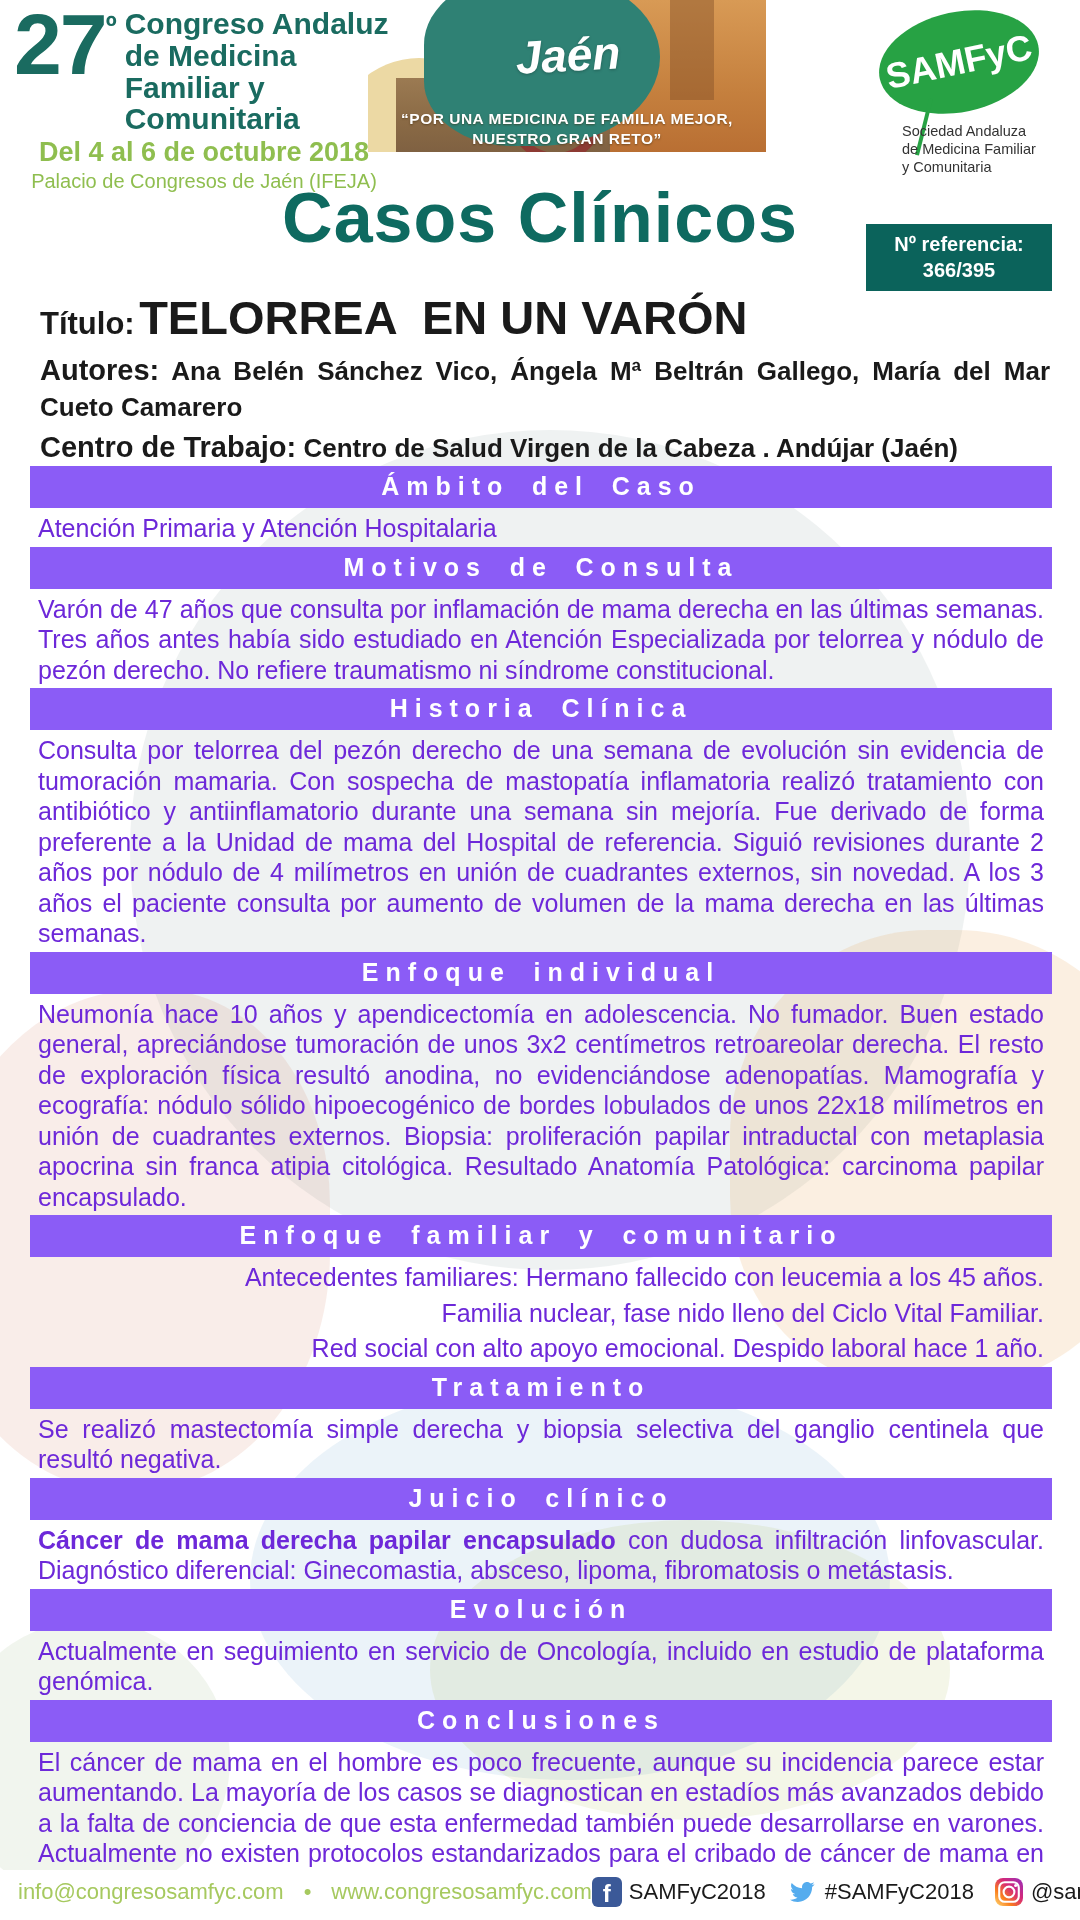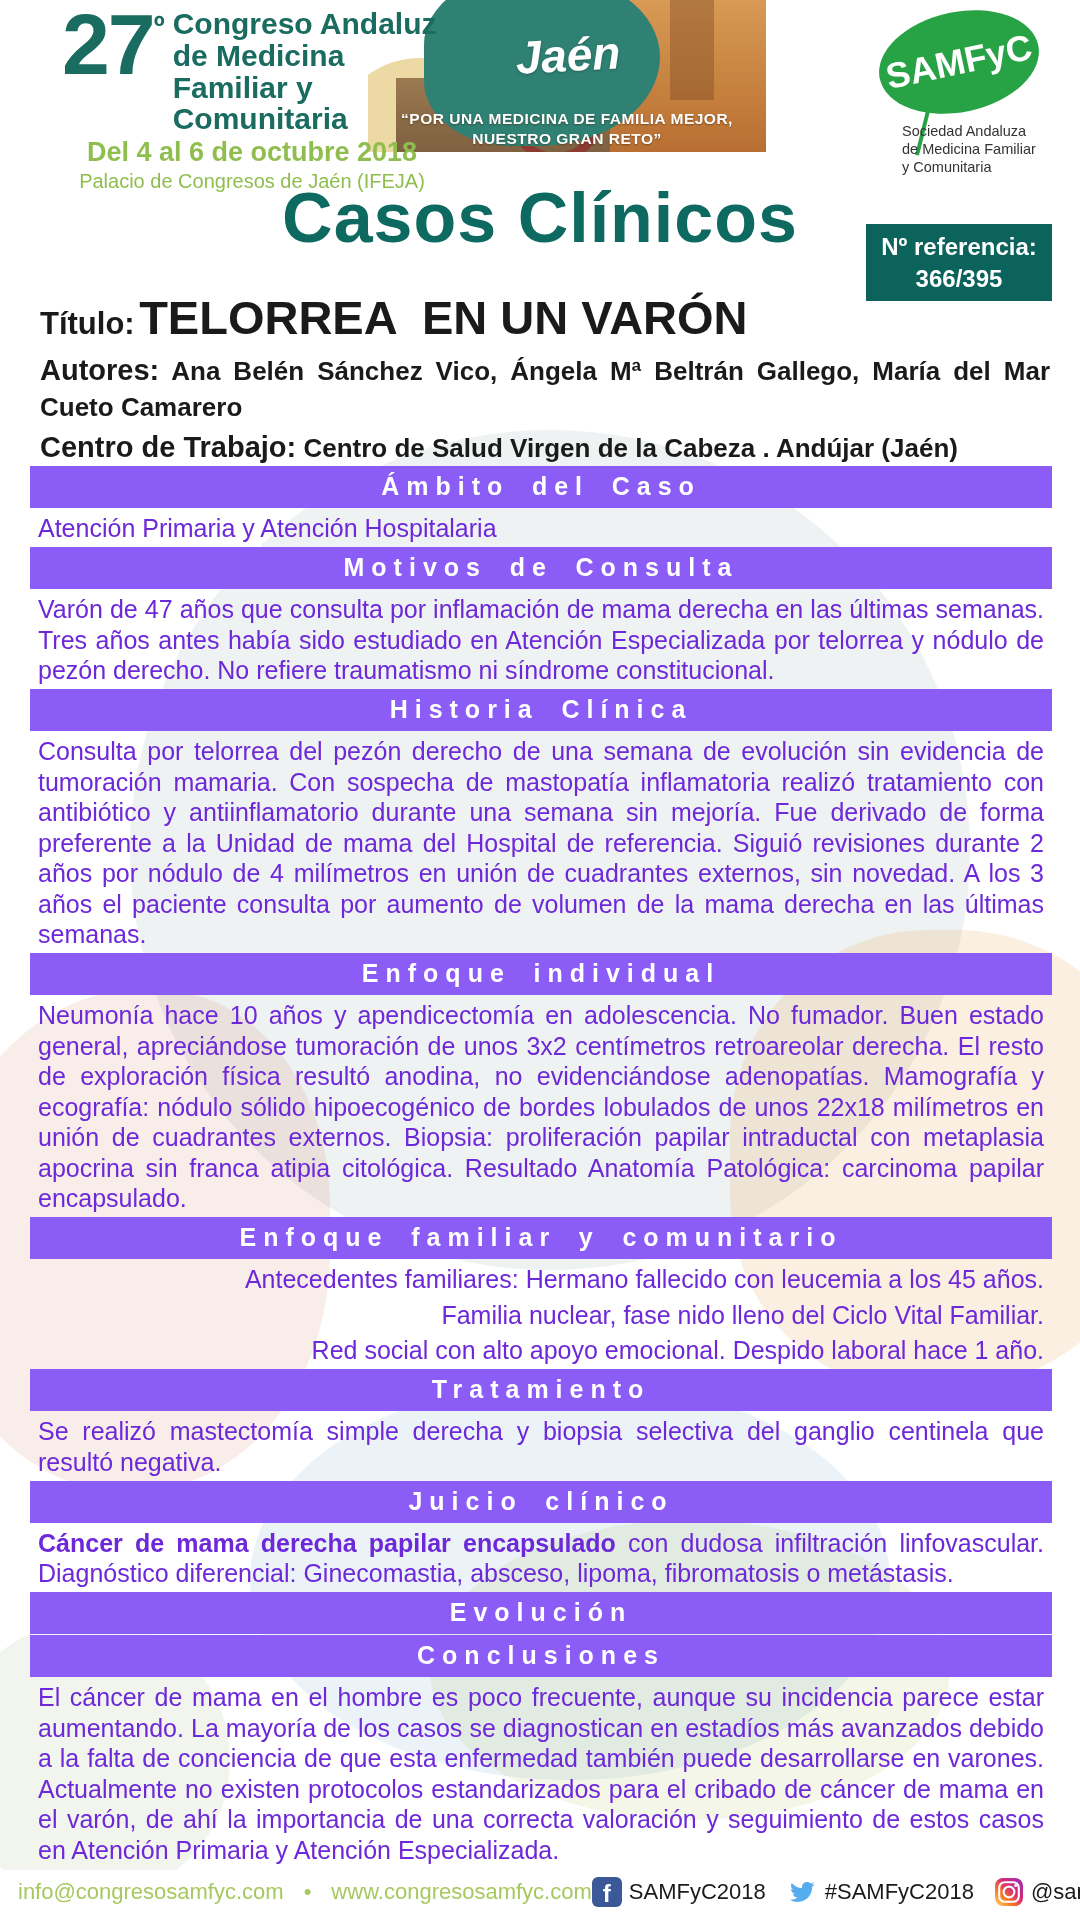--- a/index.html
+++ b/index.html
@@ -13,21 +13,21 @@
   
   .wm { position:absolute; z-index:0; border-radius:50%; }
   .wm1 { left:130px; top:430px; width:840px; height:840px; background:rgba(205,216,214,0.32); }
   .wm2 { right:-90px; top:930px; width:440px; height:460px; background:rgba(233,158,78,0.17); border-radius:48% 52% 55% 45%; }
   .wm3 { left:-70px; top:990px; width:400px; height:500px; background:rgba(199,88,58,0.11); border-radius:55% 45% 50% 50%; }
   .wm4 { left:250px; top:1380px; width:640px; height:400px; background:rgba(142,191,224,0.18); }
   .wm5 { left:430px; top:1520px; width:520px; height:300px; background:rgba(176,188,92,0.14); }
   .wm6 { left:-50px; top:1620px; width:280px; height:280px; background:rgba(118,158,88,0.10); }
 
   
-  .congress { position:absolute; left:14px; top:4px; width:380px; z-index:2;margin-left:48px; }
+  .congress { position:absolute; left:14px; top:4px; width:380px; z-index:2; }
   .congress-row { display:flex; align-items:flex-start; }
   .congress-num { font-size:86px; font-weight:bold; color:#1a6b60; line-height:0.95; letter-spacing:-2px; }
   .congress-ord { font-size:30px; font-weight:bold; color:#1a6b60; margin-top:6px; }
   .congress-title { font-size:30px; font-weight:bold; color:#1a6b60; line-height:1.06; margin-left:8px; margin-top:4px; }
   .congress-dates { font-size:27px; font-weight:bold; color:#8fbe4f; text-align:center; margin-top:2px; }
   .congress-venue { font-size:20px; color:#8fbe4f; text-align:center; margin-top:2px; }
 
   .collage { position:absolute; left:368px; top:0; width:398px; height:152px; overflow:hidden; z-index:1; }
   .cl-tan   { position:absolute; left:-34px; top:58px; width:170px; height:170px; background:#ecd9a4; border-radius:50%; }
   .cl-wood  { position:absolute; left:28px; top:78px; width:220px; height:80px;
@@ -49,21 +49,21 @@
   .samfyc-ellipse { position:absolute; right:34px; top:6px; width:162px; height:100px; background:#27a244;
                     border-radius:50%; transform:rotate(-12deg); display:flex; align-items:center; justify-content:center; }
   .samfyc-acronym { color:#ffffff; font-size:36px; font-weight:bold; letter-spacing:0px; transform:rotate(0deg); }
   .samfyc-pen-tail { position:absolute; right:148px; top:92px; width:4px; height:58px; background:#27a244; transform:rotate(14deg); }
   .samfyc-sub { position:absolute; right:12px; top:116px; width:160px; font-size:14.5px; color:#333; line-height:1.25; }
 
   
   .casos-title { position:absolute; left:0; top:178px; width:100%; text-align:center;
                  font-size:70px; font-weight:bold; color:#0e6a60; letter-spacing:1px; z-index:2; }
   .ref-box { position:absolute; right:28px; top:224px; width:186px; background:#0b635b; color:#fff;
-             text-align:center; font-size:24px; font-weight:bold; line-height:1.32; padding:7px 4px; z-index:2; }
+             text-align:center; font-size:20px; font-weight:bold; line-height:1.32; padding:7px 4px; z-index:2; }
 
   .titleblock { position:absolute; left:40px; right:30px; top:294px; z-index:2; }
   .t-line { line-height:1.0; }
   .t-label { font-size:31px; font-weight:bold; }
   .t-value { font-size:47px; font-weight:bold; letter-spacing:0px; white-space:pre-wrap; }
   .authors { margin-top:10px; font-size:26px; font-weight:bold; text-align:justify; line-height:1.35; }
   .a-label { font-size:29px; font-weight:bold; }
   .work { margin-top:4px; font-size:26px; font-weight:bold; line-height:1.3; }
   .w-label { font-size:29px; font-weight:bold; }
 
@@ -190,20 +190,21 @@
       <p class="body">Se realizó mastectomía simple derecha y biopsia selectiva del ganglio centinela que resultó negativa.</p>
     </section>
 
     <section>
       <div class="banner">Juicio clínico</div>
       <p class="body"><b>Cáncer de mama derecha papilar encapsulado</b><span> con dudosa infiltración linfovascular. Diagnóstico diferencial: Ginecomastia, absceso, lipoma, fibromatosis o metástasis.</span></p>
     </section>
 
     <section>
       <div class="banner">Evolución</div>
+      <p class="body">Actualmente en seguimiento en servicio de Oncología, incluido en estudio de plataforma genómica.</p>
     </section>
 
     <section>
       <div class="banner">Conclusiones</div>
       <p class="body">El cáncer de mama en el hombre es poco frecuente, aunque su incidencia parece estar aumentando. La mayoría de los casos se diagnostican en estadíos más avanzados debido a la falta de conciencia de que esta enfermedad también puede desarrollarse en varones. Actualmente no existen protocolos estandarizados para el cribado de cáncer de mama en el varón, de ahí la importancia de una correcta valoración y seguimiento de estos casos en Atención Primaria y Atención Especializada.</p>
     </section>
 
   </div>
 
   <div class="footer">

